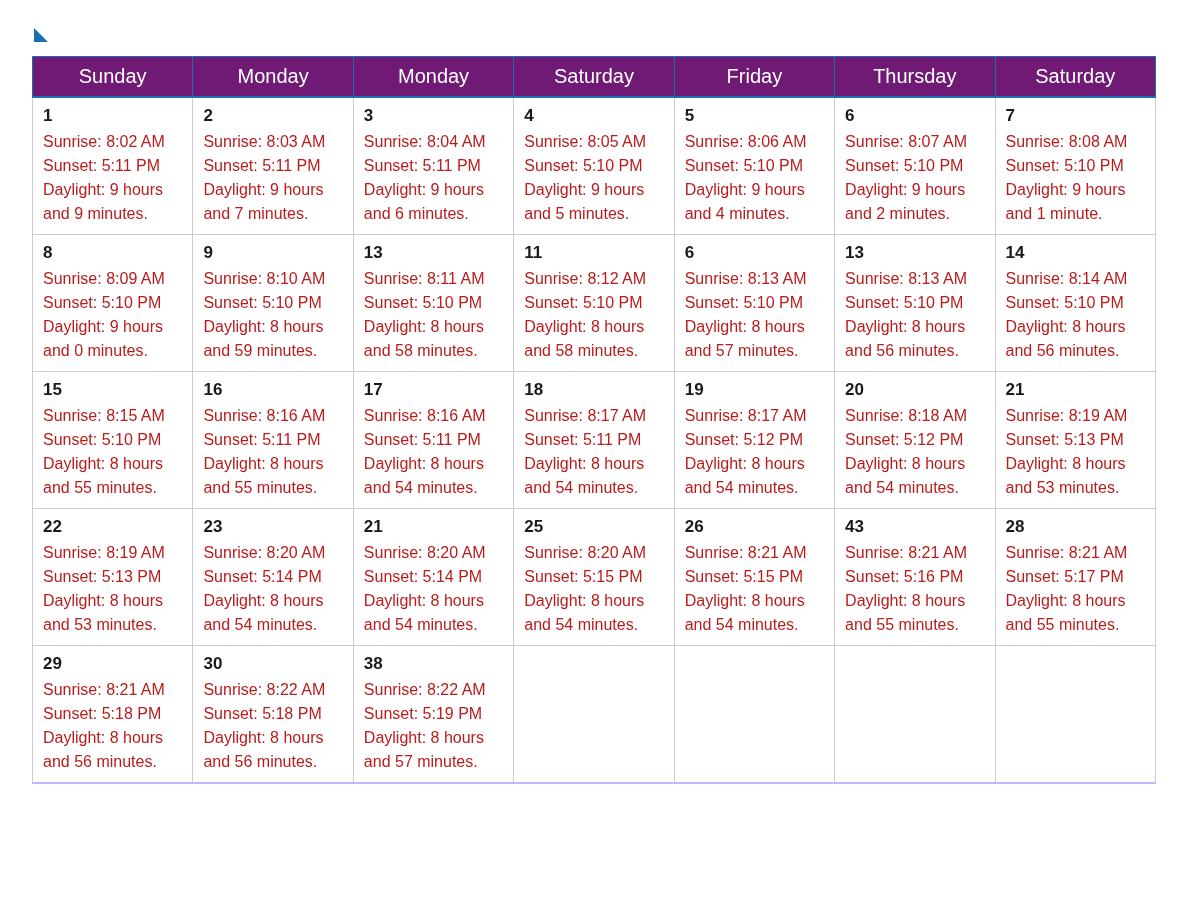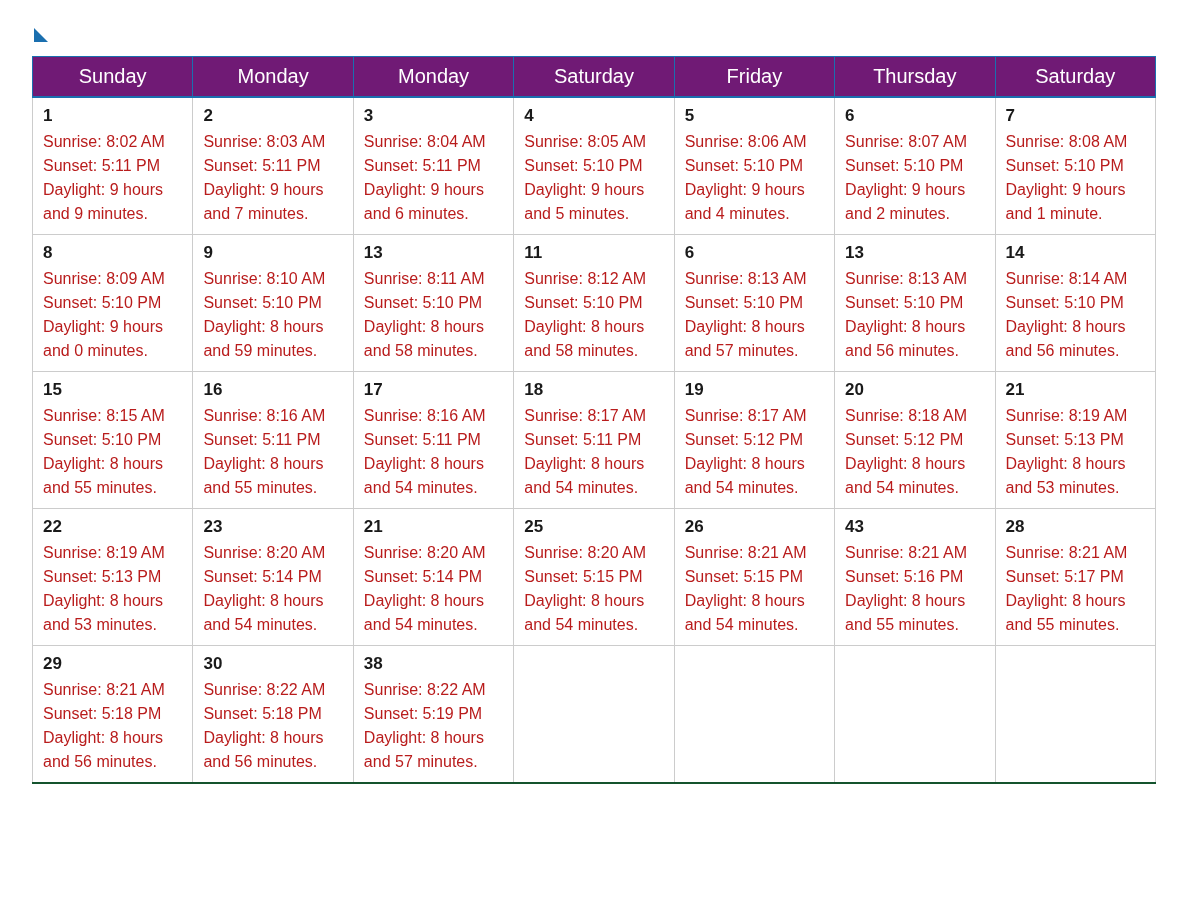--- a/index.html
+++ b/index.html
@@ -91,21 +91,21 @@
       color: #1a1a1a;
       display: block;
       margin-bottom: 4px;
     }
     .day-info {
       font-size: 16px;
       color: #b91c1c;
       line-height: 1.5;
     }
     tbody tr:last-child td {
-      border-bottom: 2px solid #14532d;
+      border-bottom: 2px solid #c4b5fd;
     }
     tbody tr:first-child td {
       border-top: 2px solid #1a6faf;
     }
     tbody tr td:empty {
       background: #fff;
     }
   </style>
 </head>
 <body>

